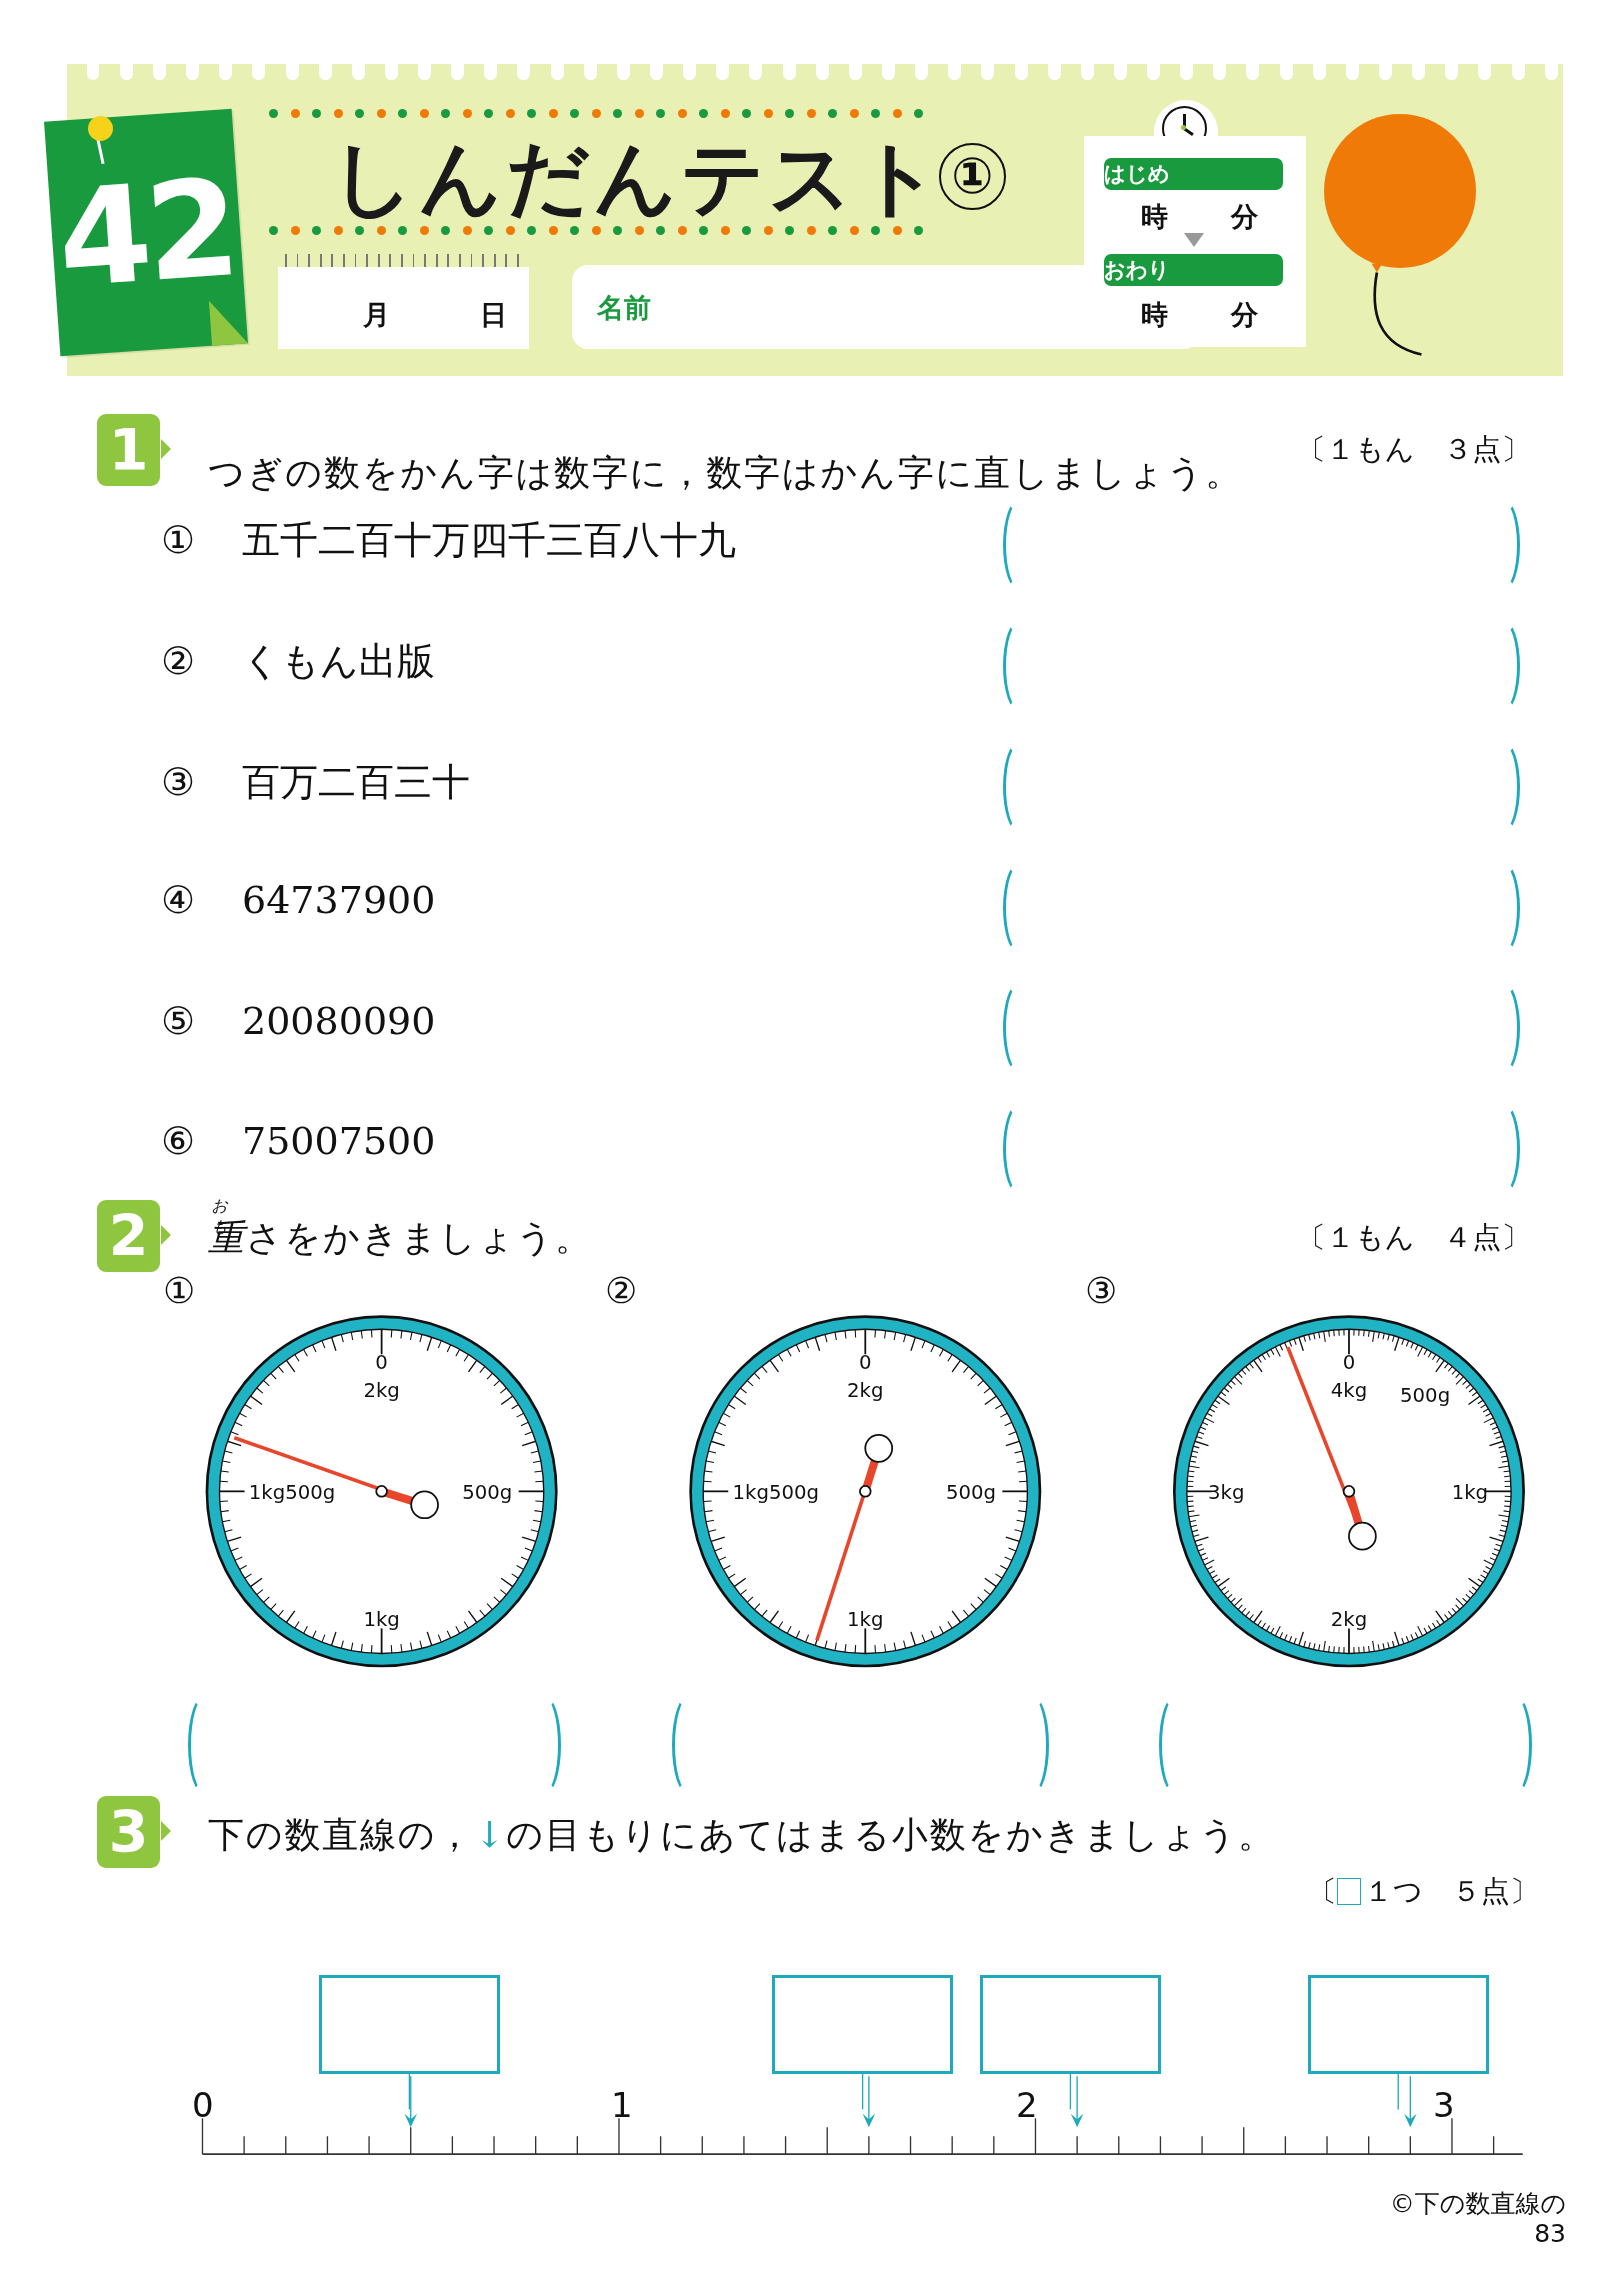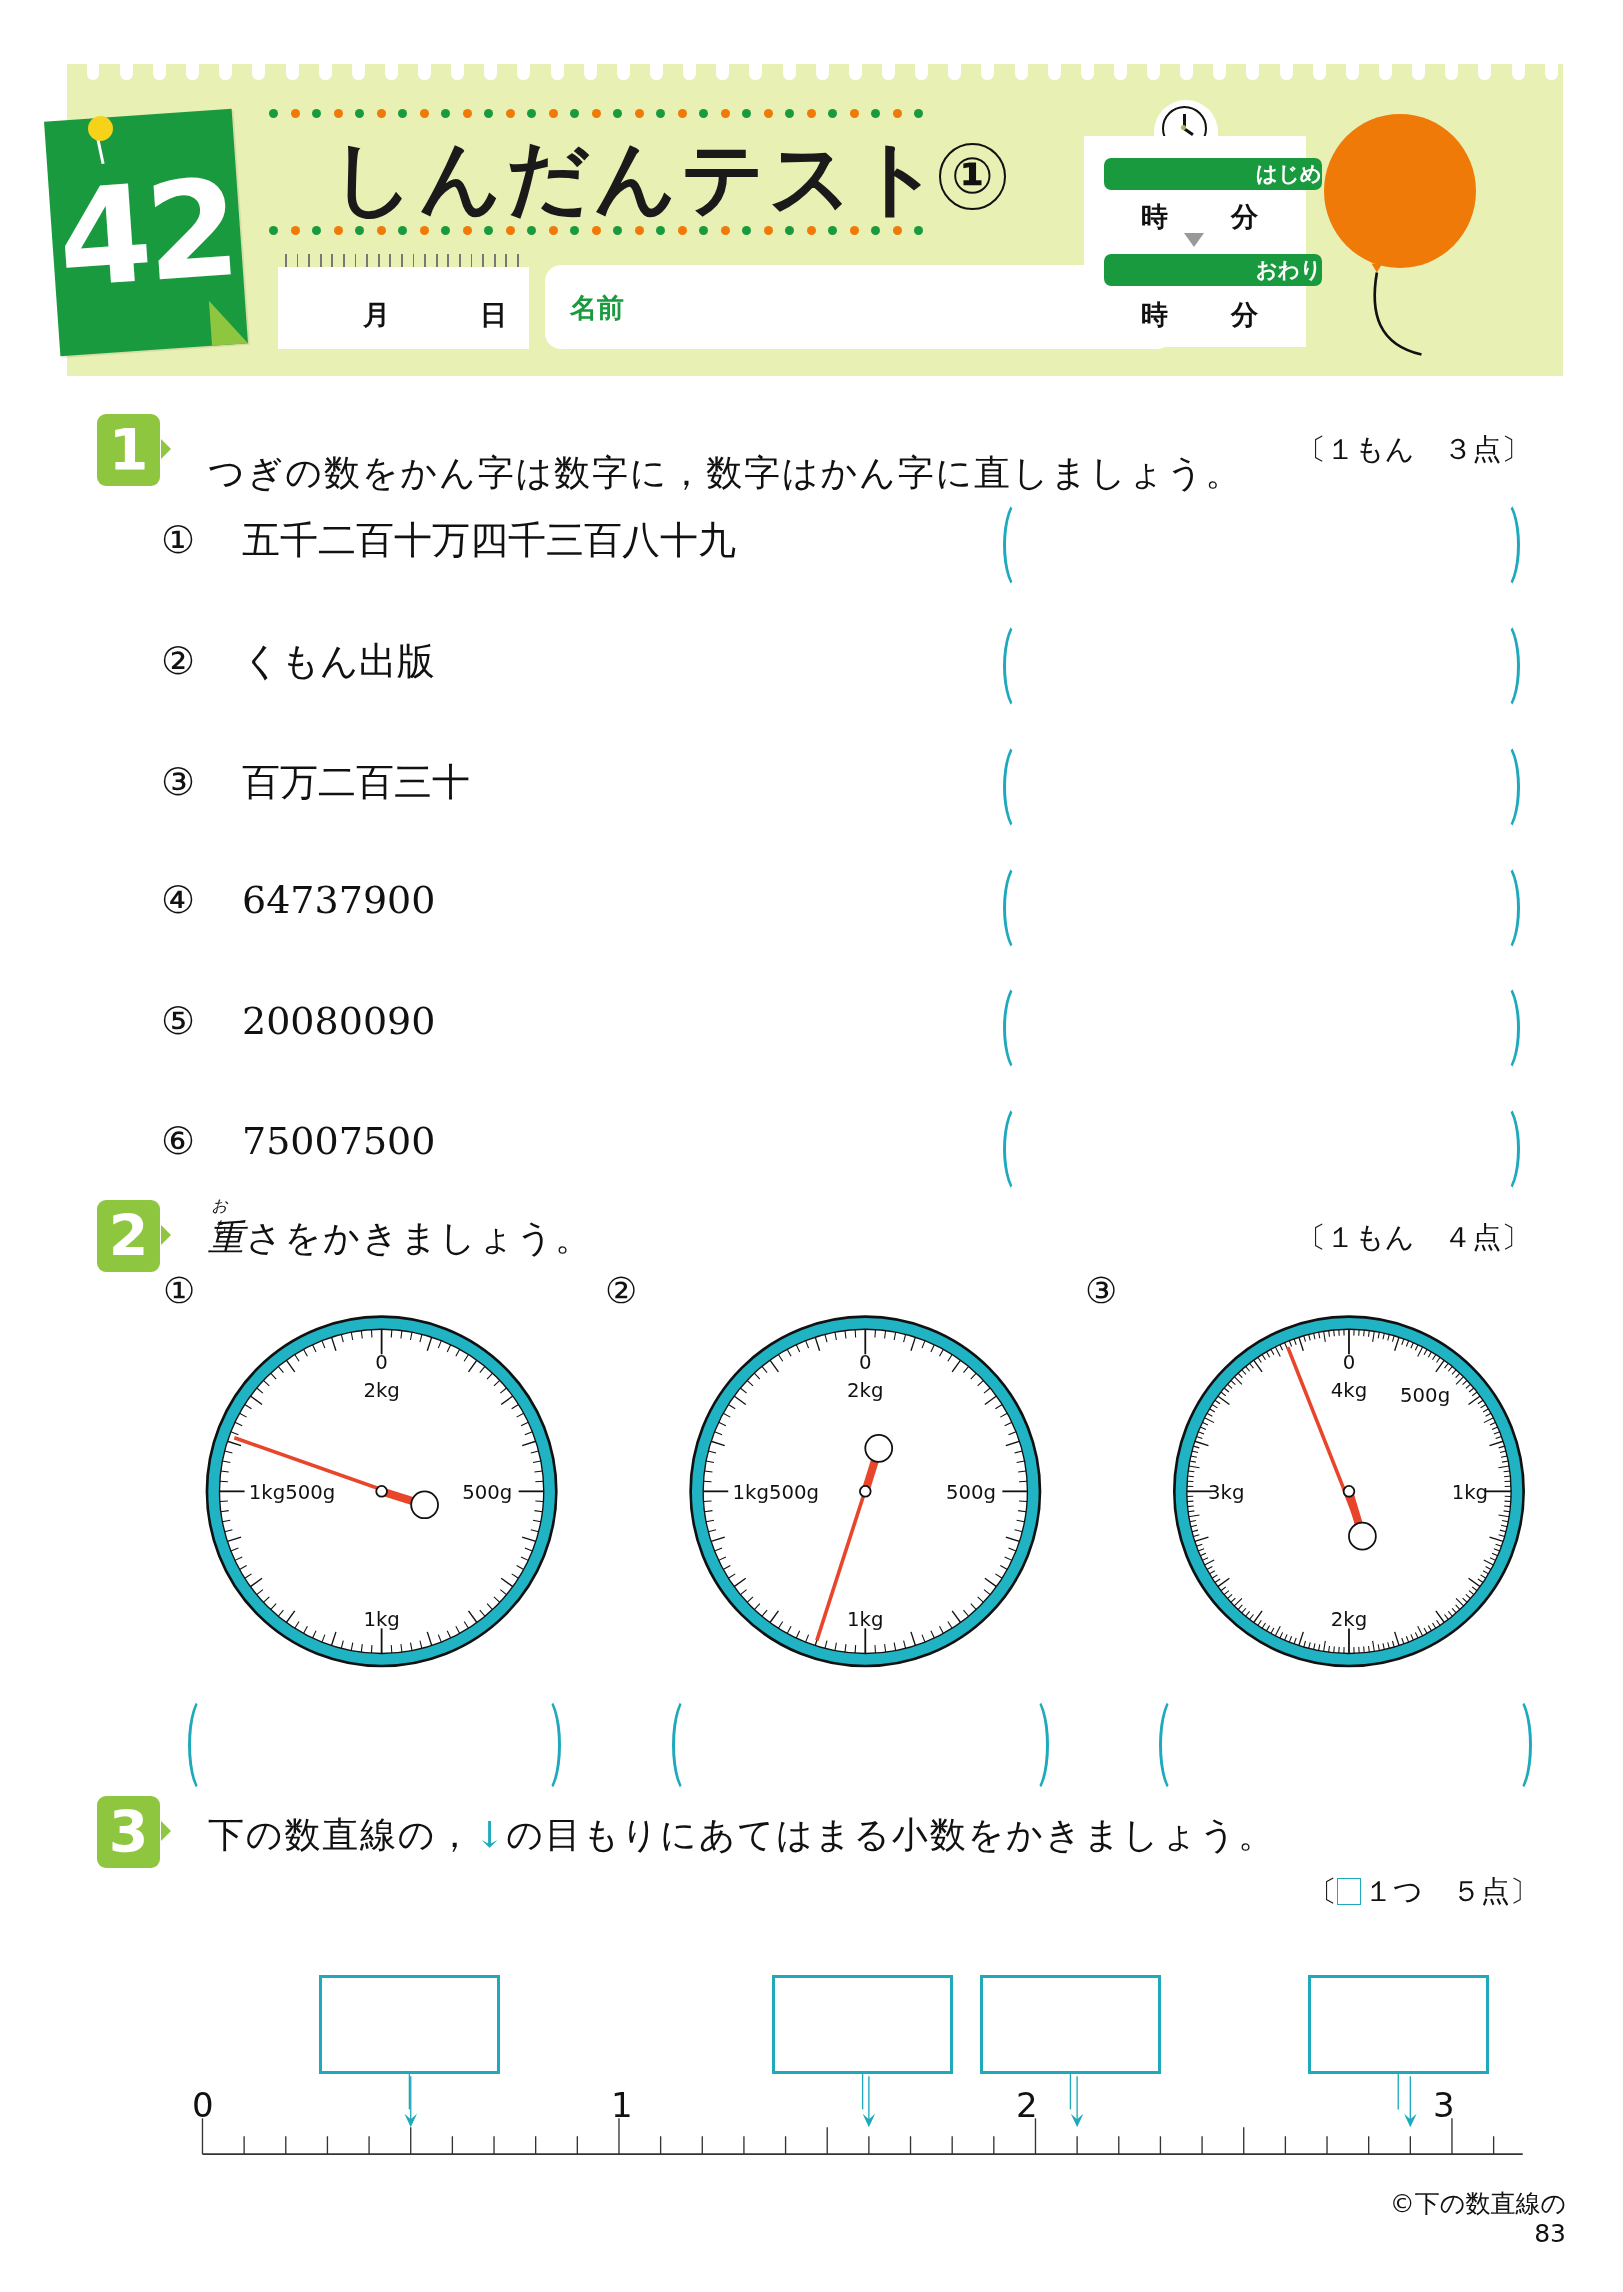--- a/index.html
+++ b/index.html
@@ -17,27 +17,27 @@
   .pin{left:88px;top:116px;width:25px;height:25px;border-radius:50%;background:#f6d21a;}
   .pin-stem{left:99px;top:139px;width:2.7px;height:25px;background:#fff;transform:rotate(-12deg);}
   .dots{height:9px;display:flex;gap:12.5px;}
   .dot{width:9px;height:9px;border-radius:50%;}
   .title{left:331px;top:124px;font-size:82px;font-weight:bold;color:#1a1a1a;letter-spacing:3.6px;}
   .title-num{left:939px;top:143px;width:63px;height:63px;border:2.7px solid #111;border-radius:50%;
              text-align:center;line-height:63px;font-size:50px;font-weight:bold;}
   .date-box{left:278px;top:267px;width:251px;height:82px;background:#fff;}
   .date-ticks{left:285px;top:254px;width:242px;height:12.5px;
       background:repeating-linear-gradient(90deg,#777 0 1.8px,transparent 1.8px 11.6px);}
-  .name-box{left:545px;top:265px;width:628px;height:84px;background:#fff;border-radius:16px;}
+  .name-box{left:572px;top:265px;width:628px;height:84px;background:#fff;border-radius:16px;}
   .lbl{position:absolute;font-size:27px;font-weight:bold;}
   .time-box{left:1084px;top:136px;width:222px;height:211px;background:#fff;}
   .time-clock-tab{left:1154px;top:100px;width:64px;height:54px;background:#fff;border-radius:32px 32px 0 0;}
   .clock{left:1162px;top:106px;width:41px;height:41px;border:2.7px solid #111;border-radius:50%;}
   .pill{position:absolute;left:19.7px;width:179px;height:32px;background:#1a9a3e;border-radius:7.2px;color:#fff;
-        text-align:right;line-height:32px;font-weight:bold;font-size:21.5px;padding-left:39px;}
+        text-align:left;line-height:32px;font-weight:bold;font-size:21.5px;}
   .tri{position:absolute;left:100px;top:97px;width:0;height:0;border-left:10.7px solid transparent;border-right:10.7px solid transparent;border-top:14.3px solid #999;}
   .balloon{left:1324px;top:114px;width:152px;height:154px;border-radius:50%;background:#ef7a07;}
   
   .badge{position:absolute;width:63px;height:72px;background:#8ec63f;border-radius:9px;color:#fff;
          font-size:57px;font-weight:bold;text-align:center;line-height:72px;}
   .badge:after{content:"";position:absolute;right:-10.7px;top:25px;border-top:10.7px solid transparent;border-bottom:10.7px solid transparent;border-left:10.7px solid #8ec63f;}
   .q-text{position:absolute;font-size:36px;font-family:"DejaVu Serif",serif;letter-spacing:1.8px;}
   .points{position:absolute;font-size:29px;font-family:"DejaVu Sans",sans-serif;}
   .item{position:absolute;left:161px;font-size:38px;font-family:"DejaVu Serif",serif;}
   .item .n{display:inline-block;width:81px;}

